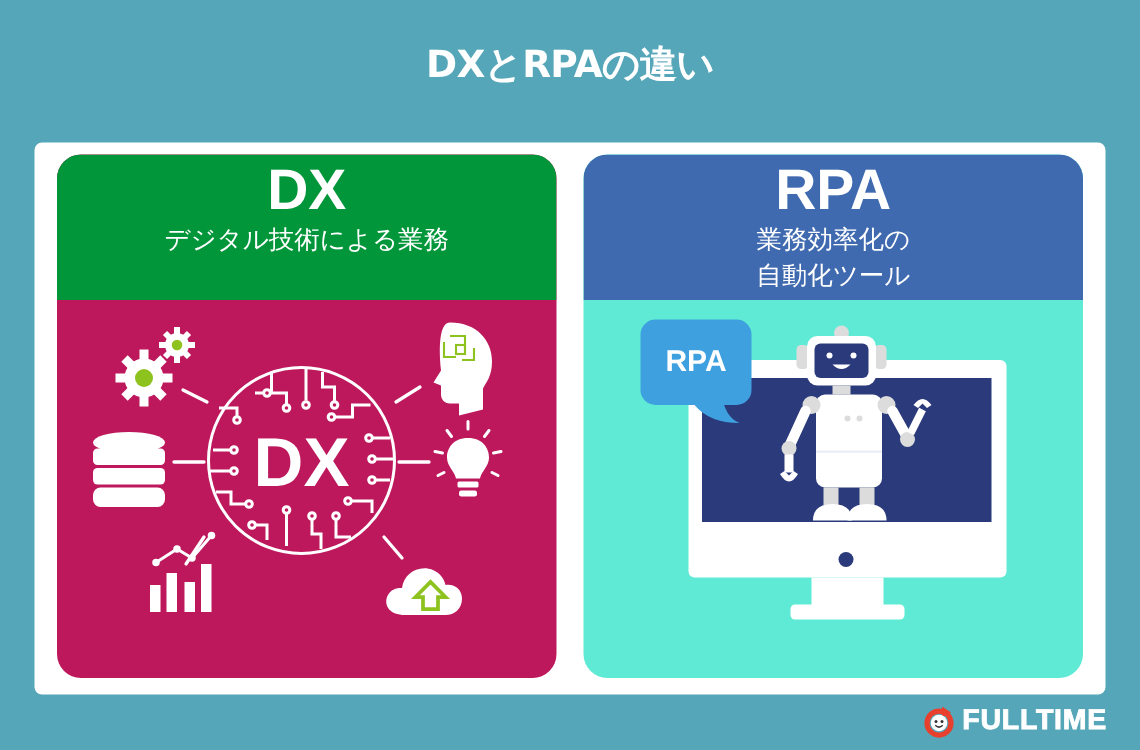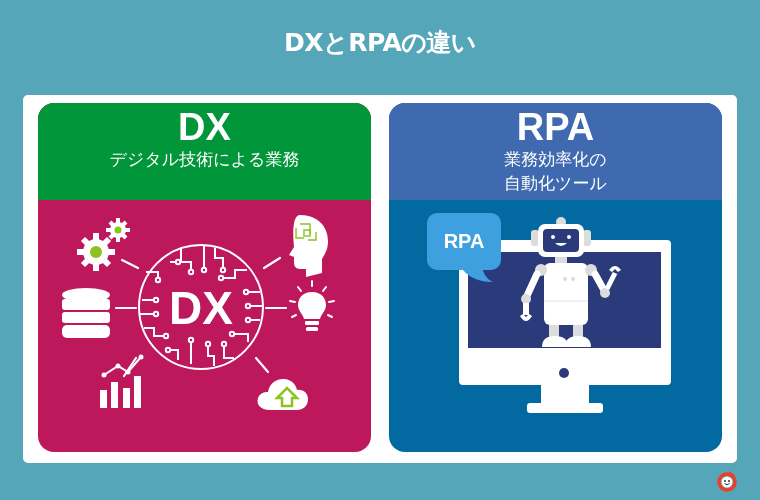--- a/index.html
+++ b/index.html
@@ -2,21 +2,21 @@
 <html><head>
 <meta charset="utf-8">
 <style>
   * { box-sizing: border-box; margin: 0; padding: 0; }
   html, body { width: 760px; height: 500px; overflow: hidden; }
   body { background: #55a6b8; font-family: "DejaVu Sans", "Liberation Sans", sans-serif; position: relative; }
   .title { position: absolute; left: 0; right: 0; top: 26px; text-align: center; color: #fff; font-size: 25px; font-weight: bold; letter-spacing: -0.5px; }
   .panel { position: absolute; left: 23px; top: 95px; width: 714px; height: 368px; background: #fff; border-radius: 5px; }
   .card { position: absolute; top: 8px; width: 333px; height: 349px; border-radius: 16px; overflow: hidden; }
   .card.dx { left: 15px; background: #be185d; }
-  .card.rpa { left: 366px; background: #0369a1; }
+  .card.rpa { left: 366px; background: #5eead4; }
   .card .head { height: 97px; text-align: center; color: #fff; padding-top: 3px; }
   .card.dx .head { background: #009639; }
   .card.rpa .head { background: #3f6aaf; }
   .head .name { font-family: "Liberation Sans", sans-serif; font-size: 38px; font-weight: bold; line-height: 42px; }
   .head .desc { font-size: 17px; line-height: 24px; font-family: Liberation Serif, serif; }
   .body { position: absolute; left: 0; top: 97px; width: 333px; height: 252px; }
   .body svg { position: absolute; left: 0; top: 0; }
   .bubble { position: absolute; left: 38px; top: 13px; width: 74px; height: 57px; background: #3fa0e0; border-radius: 10px; color: #fff; font-family: "Liberation Sans", sans-serif; font-weight: bold; font-size: 20px; text-align: center; line-height: 57px; }
   .logo { position: absolute; right: 22px; top: 470px; display: flex; align-items: center; gap: 4px; }
   .logo .mark { width: 22px; height: 22px; }
@@ -212,13 +212,14 @@
 
 <div class="logo">
   <svg class="mark" viewBox="0 0 22 22">
     <circle cx="11" cy="12" r="8" fill="none" stroke="#e8402d" stroke-width="3.5"></circle>
     <path d="M13 1 l6 4 l-6 3z" fill="#e8402d"></path>
     <circle cx="11" cy="12" r="5.5" fill="#fff"></circle>
     <circle cx="9" cy="11" r="1" fill="#333"></circle>
       <circle cx="13" cy="11" r="1" fill="#333"></circle>
     <path d="M8.5 13.5 q2.5 2.5 5 0" stroke="#333" stroke-width="1" fill="none"></path>
   </svg>
+  <span class="word">FULLTIME</span>
 </div>
 
 </body></html>

